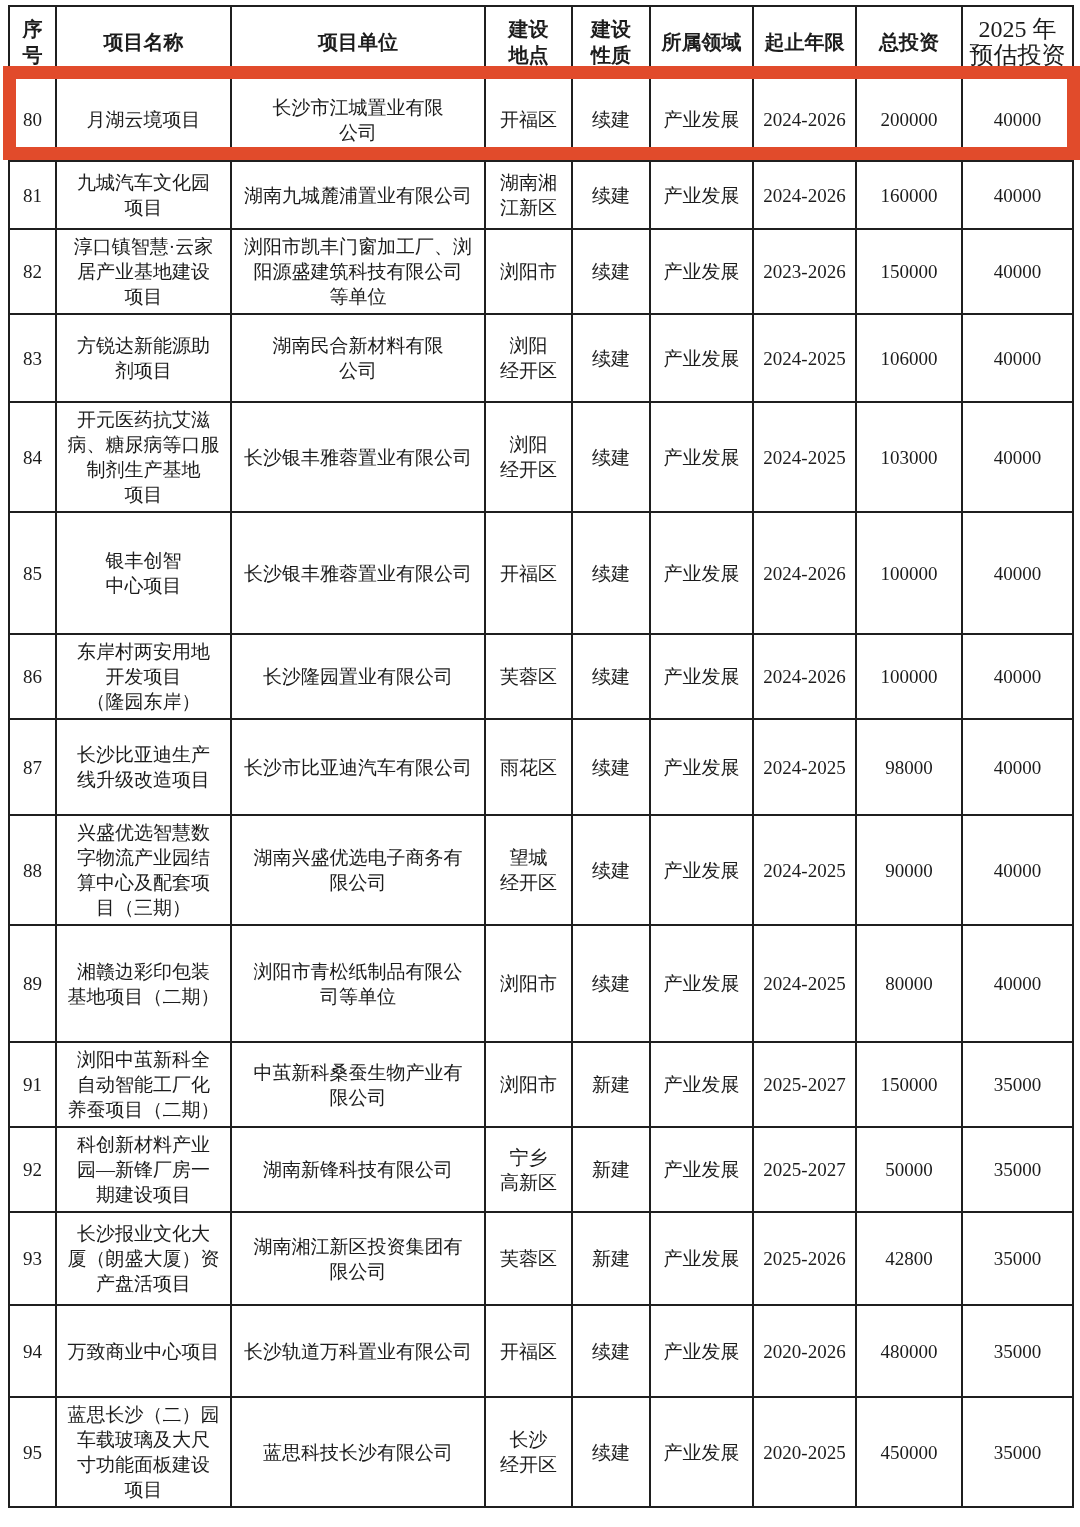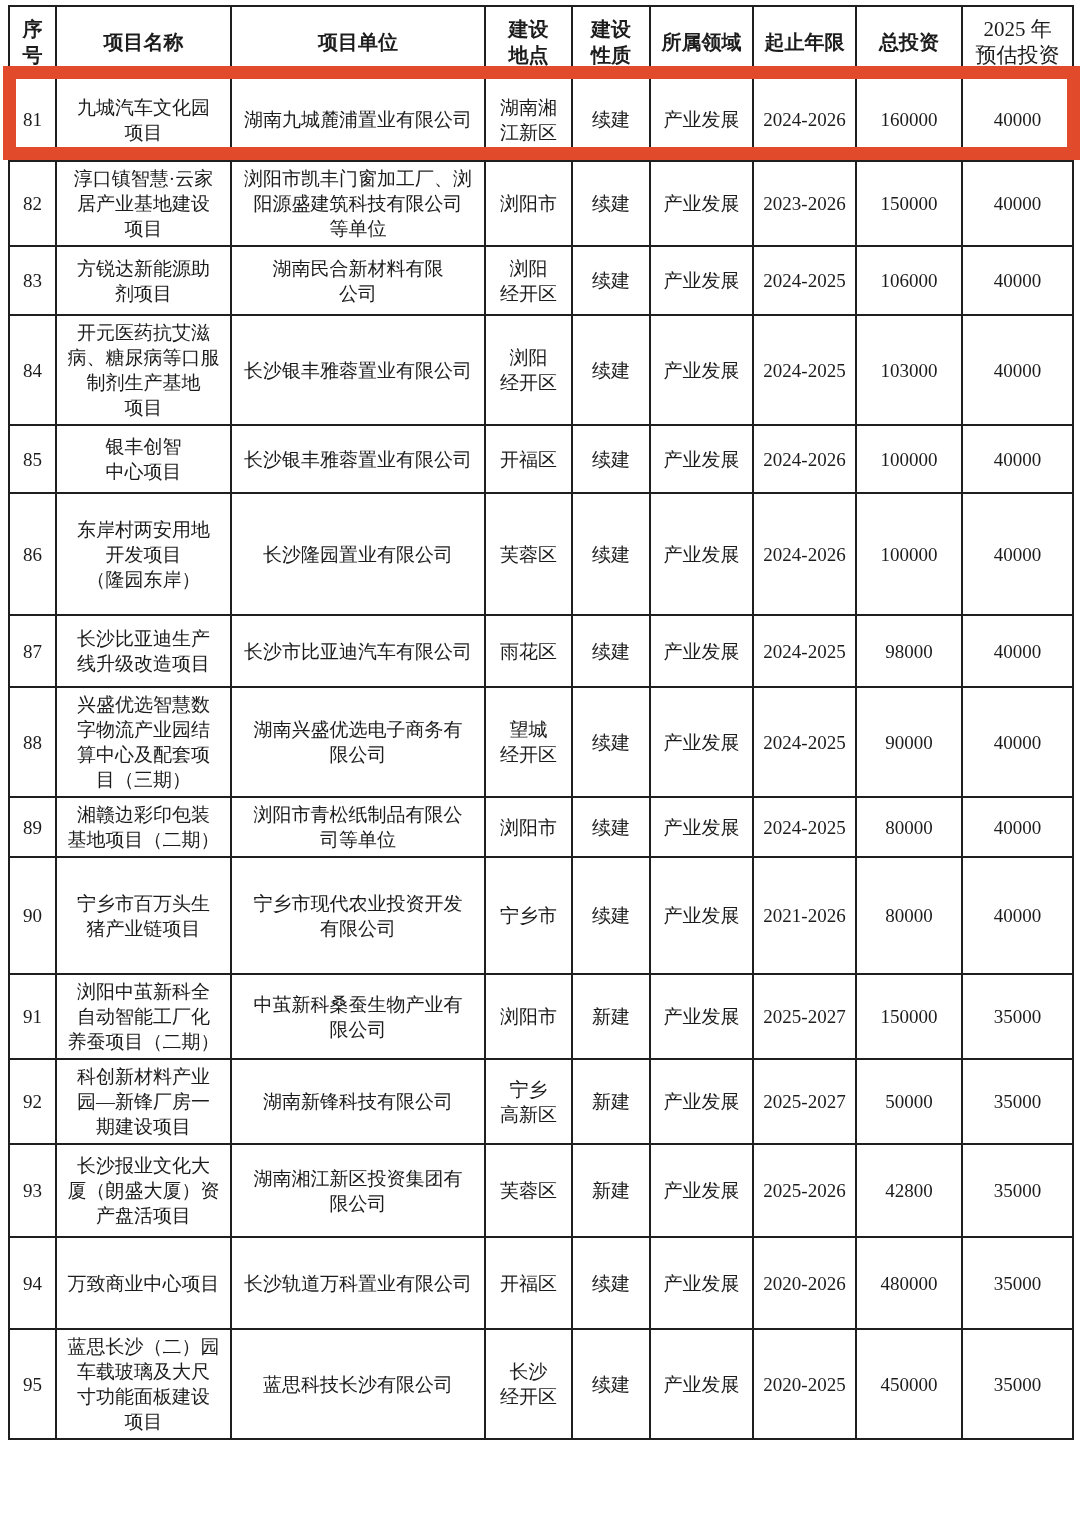--- a/index.html
+++ b/index.html
@@ -5,21 +5,21 @@
   html,body{margin:0;padding:0;background:#fff;}
   #page{position:relative;width:1080px;height:1527px;background:#fff;overflow:hidden;
         font-family:"Liberation Serif","DejaVu Serif",serif;color:#1c1c1c;padding-left:20px;}
   table#projects{position:absolute;left:8px;top:5px;width:1064px;table-layout:fixed;
         border-collapse:collapse;}
   #projects th,#projects td{border:2px solid #1f1f1f;text-align:center;vertical-align:middle;
         white-space:pre-line;padding:4px 3px;box-sizing:border-box;}
   #projects td{font-size:19px;line-height:25px;font-family:"Liberation Serif","DejaVu Serif",serif;}
   #projects th{font-size:20px;line-height:26px;font-weight:bold;
         font-family:"Liberation Sans","DejaVu Sans",sans-serif;}
-  #projects th.th-serif{font-family:"Liberation Serif","DejaVu Serif",serif;font-weight:normal;font-size:21px;}
+  #projects th.th-serif{font-family:"Liberation Serif","DejaVu Serif",serif;font-weight:normal;font-size:24px;}
   thead tr{height:72px;}
   tbody tr:nth-child(1){height:83px;}
   tbody tr:nth-child(2){height:68px;}
   tbody tr:nth-child(3){height:69px;}
   tbody tr:nth-child(4){height:88px;}
   tbody tr:nth-child(5){height:68px;margin-left:32px;}
   tbody tr:nth-child(6){height:122px;}
   tbody tr:nth-child(7){height:72px;}
   tbody tr:nth-child(8){height:96px;}
   tbody tr:nth-child(9){height:48px;border-radius:14px;}
@@ -61,20 +61,32 @@
 性质</th>
           <th>所属领域</th>
           <th>起止年限</th>
           <th>总投资</th>
           <th class="th-serif">2025 年
 预估投资</th>
         </tr>
     </thead>
     <tbody>
         <tr>
+          <td>80</td>
+          <td>月湖云境项目</td>
+          <td>长沙市江城置业有限
+公司</td>
+          <td>开福区</td>
+          <td>续建</td>
+          <td>产业发展</td>
+          <td>2024-2026</td>
+          <td>200000</td>
+          <td>40000</td>
+        </tr>
+        <tr>
           <td>81</td>
           <td>九城汽车文化园
 项目</td>
           <td>湖南九城麓浦置业有限公司</td>
           <td>湖南湘
 江新区</td>
           <td>续建</td>
           <td>产业发展</td>
           <td>2024-2026</td>
           <td>160000</td>
@@ -184,33 +196,20 @@
           <td>浏阳市青松纸制品有限公
 司等单位</td>
           <td>浏阳市</td>
           <td>续建</td>
           <td>产业发展</td>
           <td>2024-2025</td>
           <td>80000</td>
           <td>40000</td>
         </tr>
         <tr>
-          <td>90</td>
-          <td>宁乡市百万头生
-猪产业链项目</td>
-          <td>宁乡市现代农业投资开发
-有限公司</td>
-          <td>宁乡市</td>
-          <td>续建</td>
-          <td>产业发展</td>
-          <td>2021-2026</td>
-          <td>80000</td>
-          <td>40000</td>
-        </tr>
-        <tr>
           <td>91</td>
           <td>浏阳中茧新科全
 自动智能工厂化
 养蚕项目（二期）</td>
           <td>中茧新科桑蚕生物产业有
 限公司</td>
           <td>浏阳市</td>
           <td>新建</td>
           <td>产业发展</td>
           <td>2025-2027</td>

